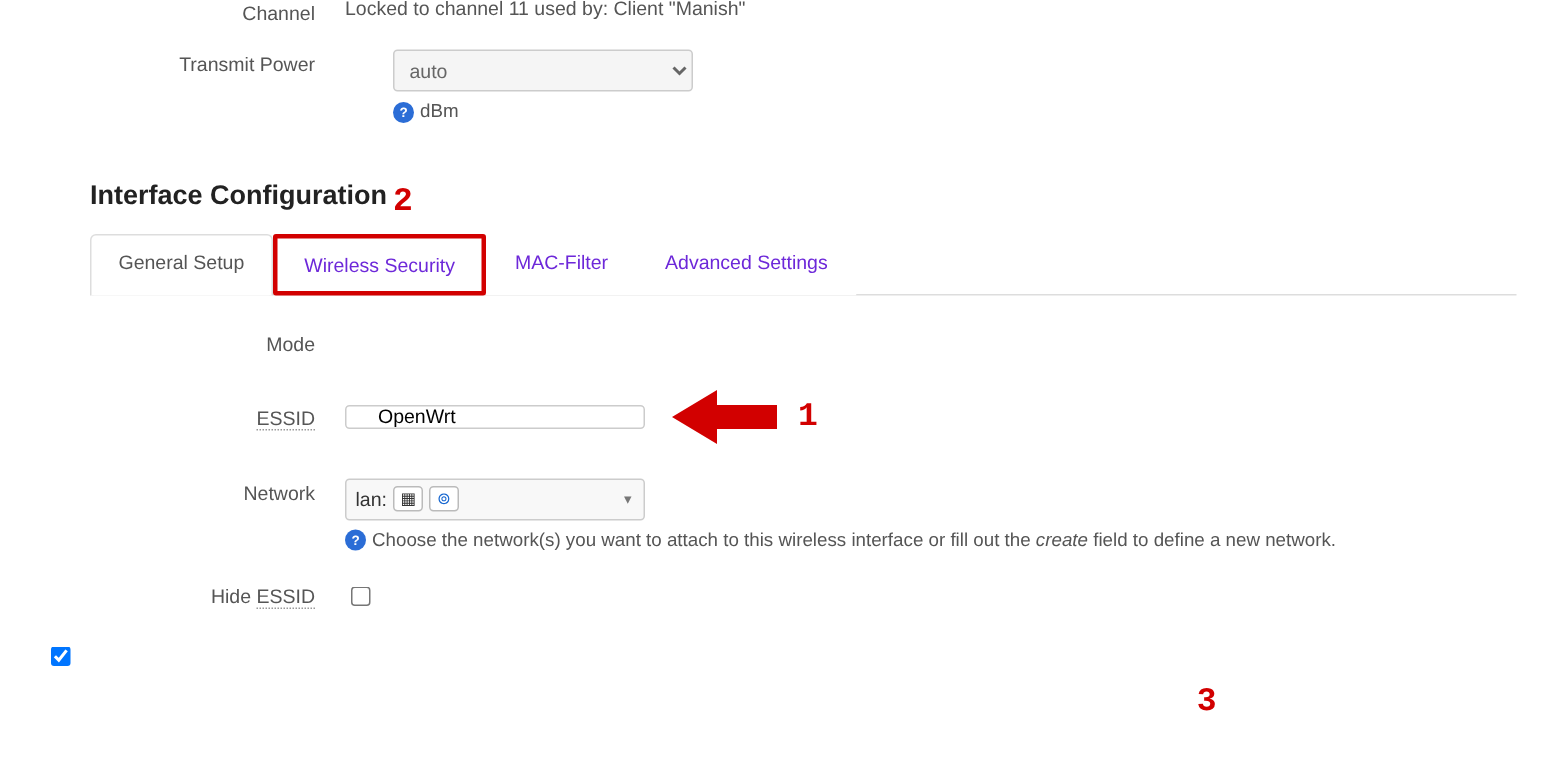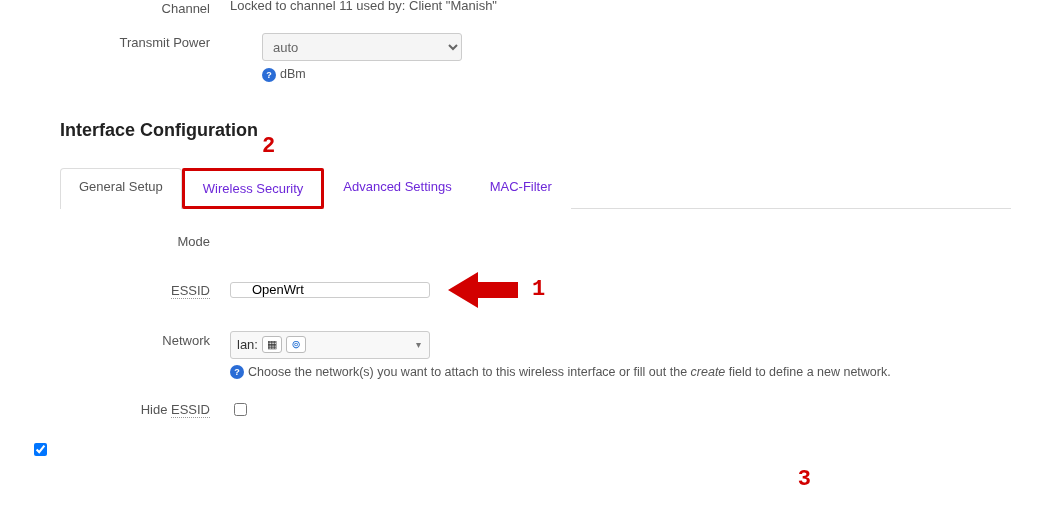--- a/index.html
+++ b/index.html
@@ -70,21 +70,21 @@
     font-weight: bold;
     text-align: center;
     line-height: 14px;
     vertical-align: middle;
     margin-right: 4px;
   }
   h2.section-title {
     font-size: 18px;
     font-weight: bold;
     color: #222;
-    margin: 30px 0 26px 30px;
+    margin: 30px 0 14px 30px;
   }
   .tabs {
     display: flex;
     border-bottom: 1px solid #ddd;
     margin: 0 0 20px 30px;
     position: relative;
   }
   .tab {
     padding: 10px 18px;
     cursor: pointer;
@@ -171,22 +171,22 @@
   </div>
 
   <div style="display:flex; align-items:flex-end;">
     <h2 class="section-title">Interface Configuration</h2>
     <span class="annotation-num" style="margin:0 0 8px 4px;">2</span>
   </div>
 
   <div class="tabs">
     <div class="tab active">General Setup</div>
     <div class="tab highlight-red">Wireless Security</div>
+    <div class="tab">MAC-Filter</div>
     <div class="tab">Advanced Settings</div>
-    <div class="tab">MAC-Filter</div>
   </div>
 
   <div class="form-row">
     <div class="label-col">Mode</div>
   </div>
 
   <div class="form-row" style="margin-top:18px; align-items:center;">
     <div class="label-col">
       <span class="dotted-underline">ESSID</span>
     </div>

